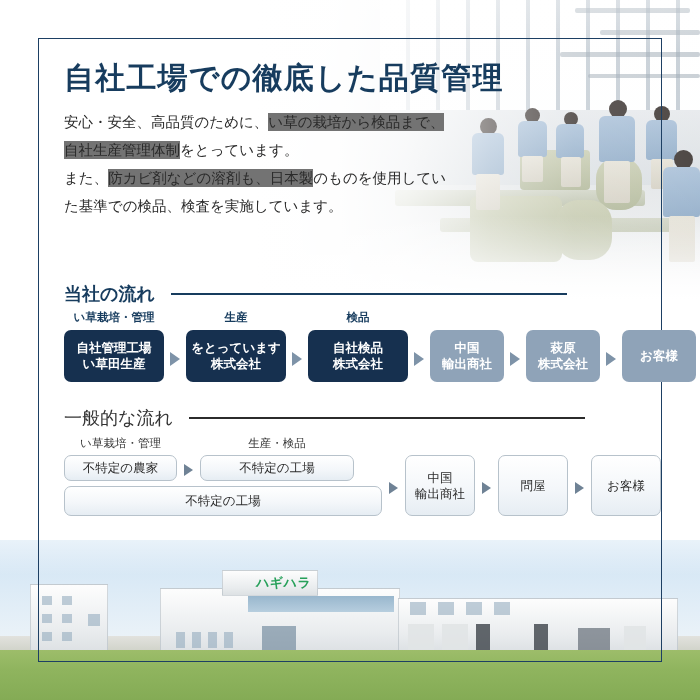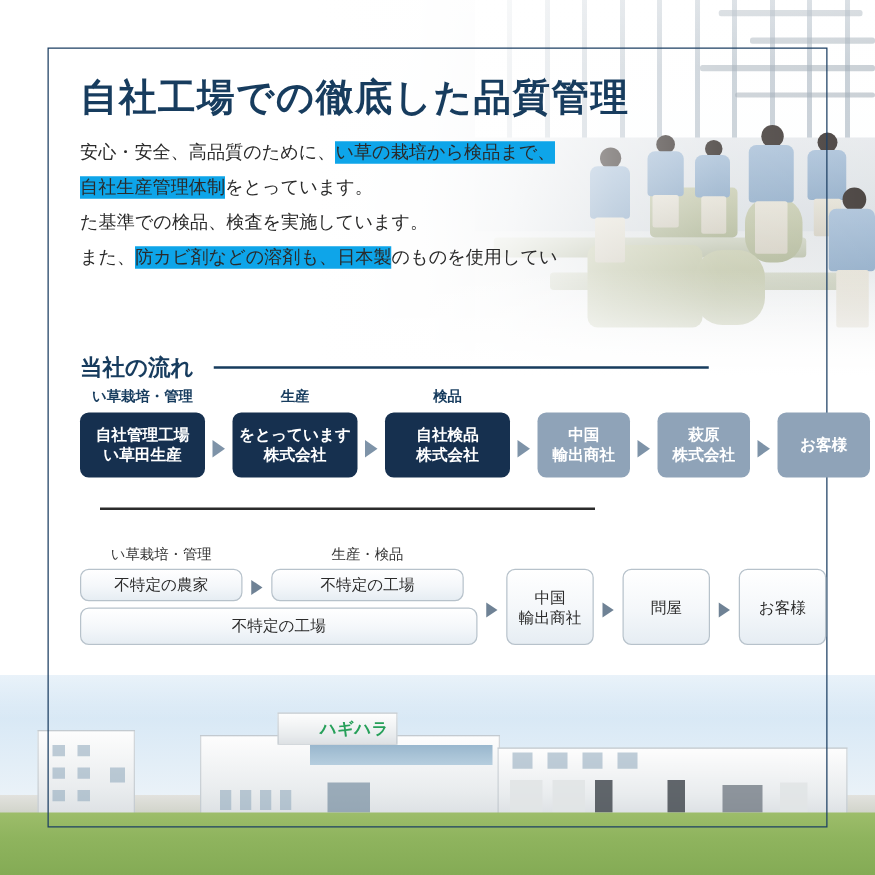--- a/index.html
+++ b/index.html
@@ -132,21 +132,21 @@
     position: absolute; left: 26px; top: 20px;
     font-size: 30px; font-weight: bold; color: #173c5e;
     letter-spacing: 1.2px; white-space: nowrap;
   }
 
   .body-text {
     position: absolute; left: 26px; top: 70px; width: 440px;
     font-size: 14.5px; color: #2a2a2a; line-height: 28px;
   }
   .body-text .ln { display: block; white-space: nowrap; }
-  .hl { background: #0ea5e9; padding: 1px 0; }
+  .hl { background: #737373; padding: 1px 0; }
 
   
   .sec { position: absolute; left: 26px; }
   .sec-head { display: flex; align-items: center; justify-content: center; }
   .sec-title {
     font-size: 18px; font-weight: bold; white-space: nowrap;
   }
   .sec-rule { height: 2px; margin-left: 16px; }
   .sec-navy .sec-title { color: #173c5e; }
   .sec-navy .sec-rule { background: #173c5e; width: 396px; }
@@ -185,21 +185,21 @@
   .f2-cap {
     font-size: 11.5px; color: #333; margin-bottom: 4px;
     white-space: nowrap; height: 15px;
   }
   .lbox {
     border: 1px solid #b7c2cb; border-radius: 7px;
     background: linear-gradient(180deg, #ffffff 0%, #f4f7fa 55%, #e6edf3 100%);
     color: #2b2b2b; font-size: 12.5px; line-height: 16px;
     text-align: center; display: flex; align-items: center; justify-content: center;
   }
-  .f2-b1 { width: 130px; height: 26px; }
+  .f2-b1 { width: 113px; height: 26px; }
   .f2-b2 { width: 154px; height: 26px; }
   .f2-wide { width: 318px; height: 30px; margin-top: 5px; }
   .f2-tall { width: 70px; height: 61px; }
   .arrow2 {
     width: 0; height: 0;
     border-left: 9px solid #6f8295;
     border-top: 6.5px solid transparent;
     border-bottom: 6.5px solid transparent;
   }
   .a2-mid { margin: 0 7px 5px 7px; }
@@ -305,22 +305,22 @@
 
   <div class="card-frame"></div>
 
   <div class="content">
 
     <div class="title">自社工場での徹底した品質管理</div>
 
     <div class="body-text" id="body-text">
         <span class="ln"><span>安心・安全、高品質のために、</span><span class="hl">い草の栽培から検品まで、</span></span>
         <span class="ln"><span class="hl">自社生産管理体制</span><span>をとっています。</span></span>
+        <span class="ln"><span>また、</span><span class="hl">防カビ剤などの溶剤も、日本製</span><span>のものを使用してい</span></span>
         <span class="ln"><span>た基準での検品、検査を実施しています。</span></span>
-        <span class="ln"><span>また、</span><span class="hl">防カビ剤などの溶剤も、日本製</span><span>のものを使用してい</span></span>
       </div>
 
     <div class="sec sec-navy" style="top:244px;">
       <div class="sec-head">
         <div class="sec-title">当社の流れ</div>
         <div class="sec-rule"></div>
       </div>
     </div>
 
     <div class="flow1" style="top:272px;">
@@ -362,20 +362,21 @@
       <div class="f1-col">
         <div class="f1-cap"></div>
         <div class="f1-box light f1-w2">
           <span>お客様</span>
         </div>
       </div>
     </div>
 
     <div class="sec sec-gray" style="top:368px;">
       <div class="sec-head">
+        <div class="sec-title">一般的な流れ</div>
         <div class="sec-rule"></div>
       </div>
     </div>
 
     <div class="flow2" style="top:398px;">
       <div class="f2-left">
         <div class="f2-toprow">
           <div class="f2-col">
             <div class="f2-cap">い草栽培・管理</div>
             <div class="lbox f2-b1">不特定の農家</div>

